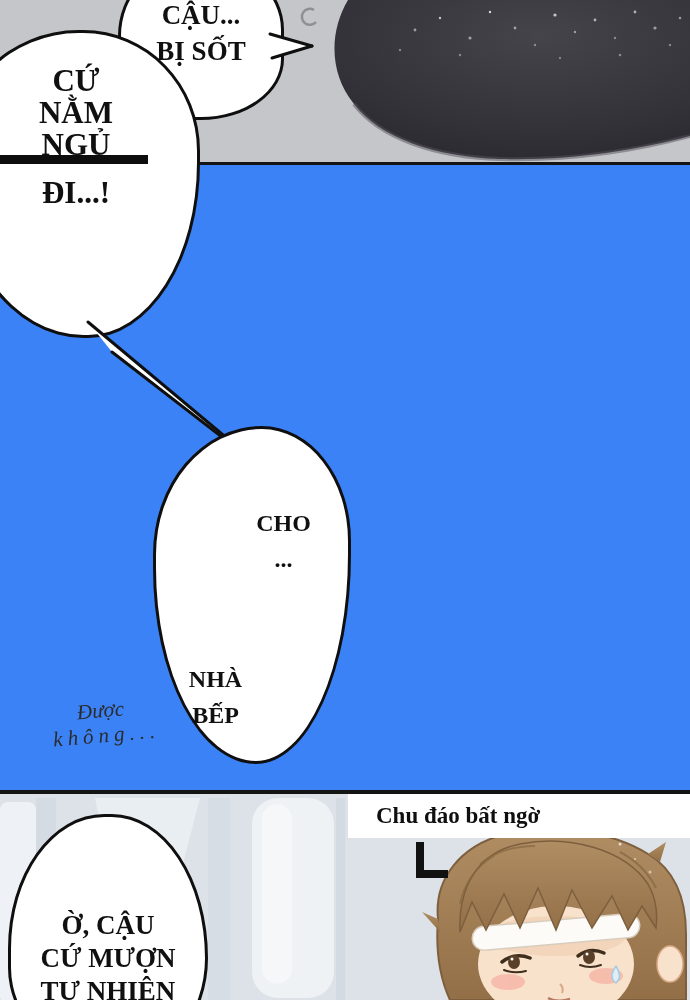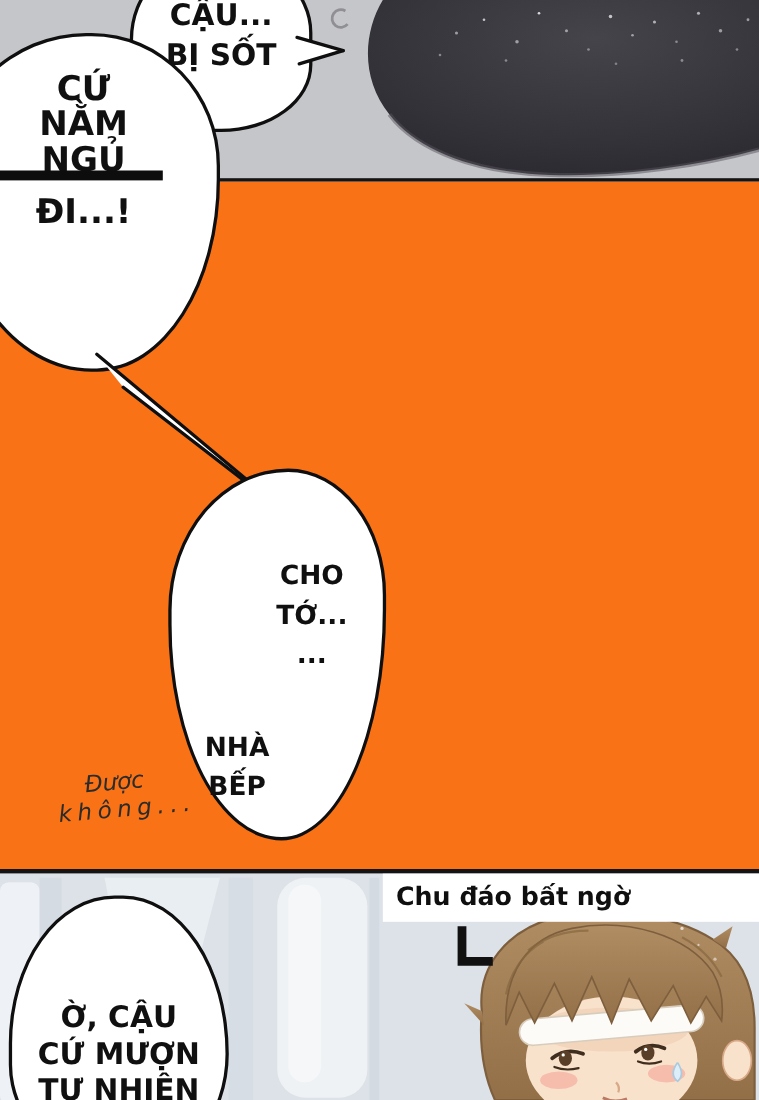--- a/index.html
+++ b/index.html
@@ -1,19 +1,19 @@
 <!DOCTYPE html>
 <html><head>
 <meta charset="utf-8">
 <style>
   * { margin:0; padding:0; box-sizing:border-box; }
   body { background:#ffffff; font-family:"DejaVu Sans", sans-serif; }
 
-  .page { position:relative; width:690px; height:1000px; background:#f97316;
-          overflow:hidden; }
+  .page { position:relative; width:690px; height:1000px; background:#3b82f6;
+          overflow:hidden;font-family:Liberation Serif, serif; }
 
   
   .panel-top { position:absolute; left:0; top:0; width:690px; height:165px;
                background:#c5c6ca; border-bottom:3px solid #141414; }
   .hair-top { position:absolute; right:0; top:0; display:block; }
   .motion-mark { position:absolute; left:296px; top:6px; display:block; }
   .cut-bar { position:absolute; left:0; top:155px; width:148px; height:9px;
              background:#0d0d0d; z-index:6; }
 
   
@@ -46,21 +46,21 @@
                  color:#2b2b2b; font-style:italic; }
   .handwritten .hw1 { display:block; margin-left:26px; }
   .handwritten .hw2 { display:block; letter-spacing:5px; }
 
   
   .panel-bottom { position:absolute; left:0; top:790px; width:690px; height:210px;
                   background:#dce2e8; border-top:4px solid #141414; overflow:hidden; }
   .curtains  { position:absolute; left:0; top:0; z-index:1; display:block; }
   .character { position:absolute; left:420px; top:30px; z-index:2; display:block; }
   .caption-box { position:absolute; left:348px; top:0; width:342px; height:44px;
-                 background:#ffffff; z-index:3; }
+                 background:#ffffff; z-index:3;padding-left:16px; }
   .caption-box span { display:block; padding-left:12px; line-height:44px;
                       font-size:23px; font-weight:bold; color:#0f0f0f; }
   .corner-mark { position:absolute; left:412px; top:46px; z-index:3; display:block; }
 
   .bubble-reply { left:8px; top:20px; width:200px; height:250px; z-index:4;
                   border-radius:50% 50% 46% 54% / 56% 60% 44% 40%;
                   padding-top:92px; }
   .bubble-reply .btxt { font-size:27px; line-height:33px; }
 </style>
 </head>
@@ -132,21 +132,20 @@
 
   <svg class="connector" width="240" height="185" viewBox="0 0 240 185">
     <polygon points="48,22 225,170 72,52" fill="#ffffff"></polygon>
     <path d="M 48 22 L 225 170" stroke="#0f0f0f" stroke-width="3" stroke-linecap="round" fill="none"></path>
     <path d="M 72 52 L 226 171" stroke="#0f0f0f" stroke-width="3" stroke-linecap="round" fill="none"></path>
   </svg>
 
   <div class="bubble bubble-kitchen">
     <div class="btxt kitchen-a">
       <span>CHO</span>
-      <span>TỚ...</span>
       <span>...</span>
     </div>
     <div class="btxt kitchen-b">
       <span>NHÀ</span>
       <span>BẾP</span>
     </div>
   </div>
 
   <div class="handwritten">
     <span class="hw1">Được</span>

